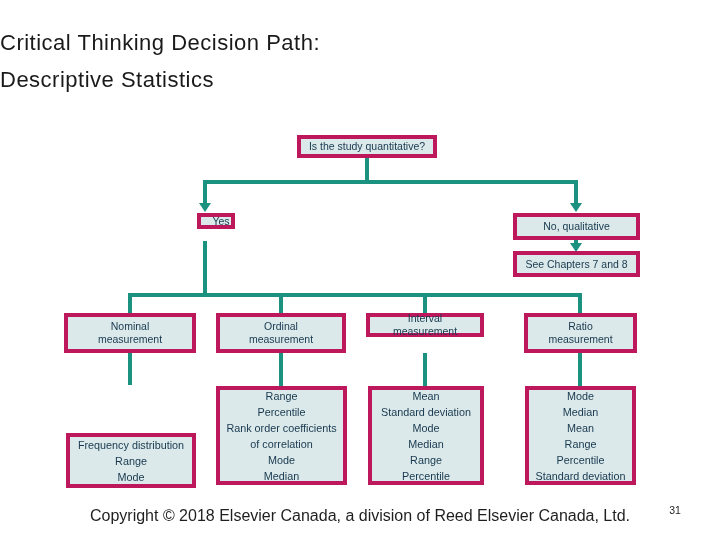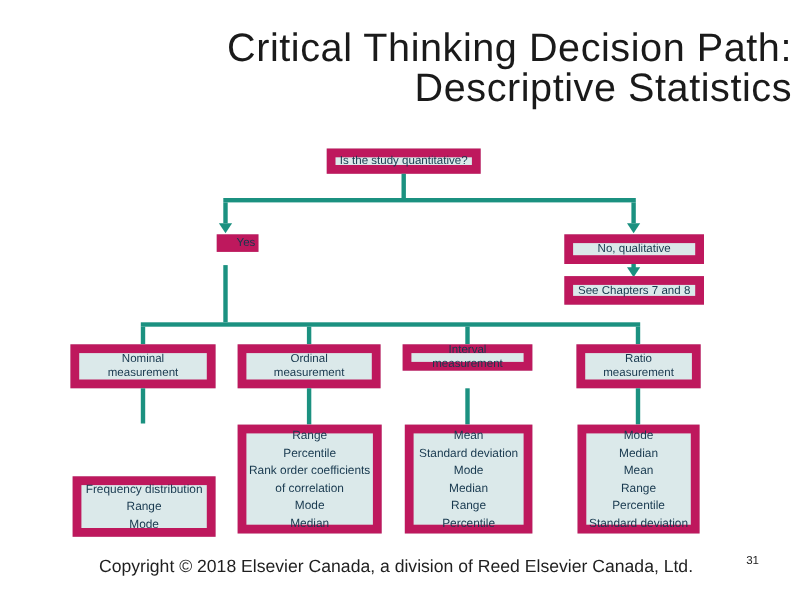--- a/index.html
+++ b/index.html
@@ -13,32 +13,32 @@
     width: 720px;
     height: 540px;
     background: #ffffff;
     overflow: hidden;
   }
   .title {
     position: absolute;
     left: 0;
     top: 24px;
     width: 720px;
-    text-align: right;
+    text-align: left;
     color: #1a1a1a;
-    font-size: 36px;
+    font-size: 22px;
     line-height: 37px;
     font-weight: 400;
     letter-spacing: 0.5px;
   }
   .fc-box {
     position: absolute;
     box-sizing: border-box;
     background: #dbe9ea;
-    border: 8px solid #be185d;
+    border: 4px solid #be185d;
     color: #17384e;
     display: flex;
     align-items: center;
     justify-content: center;
     text-align: center;
     font-size: 10.5px;
     line-height: 13px;
   }
   .fc-box.list {
     font-size: 10.8px;
@@ -66,21 +66,21 @@
     font-size: 16px;
     color: #1f1f1f;
   }
   .page-number {
     position: absolute;
     left: 660px;
     top: 504px;
     width: 30px;
     font-size: 10.5px;
     color: #1f1f1f;
-    text-align: right;
+    text-align: center;
   }
 </style>
 </head>
 <body>
 
 <div class="slide">
 
   <div class="title">
     <div>Critical Thinking Decision Path:</div>
     <div>Descriptive Statistics</div>

